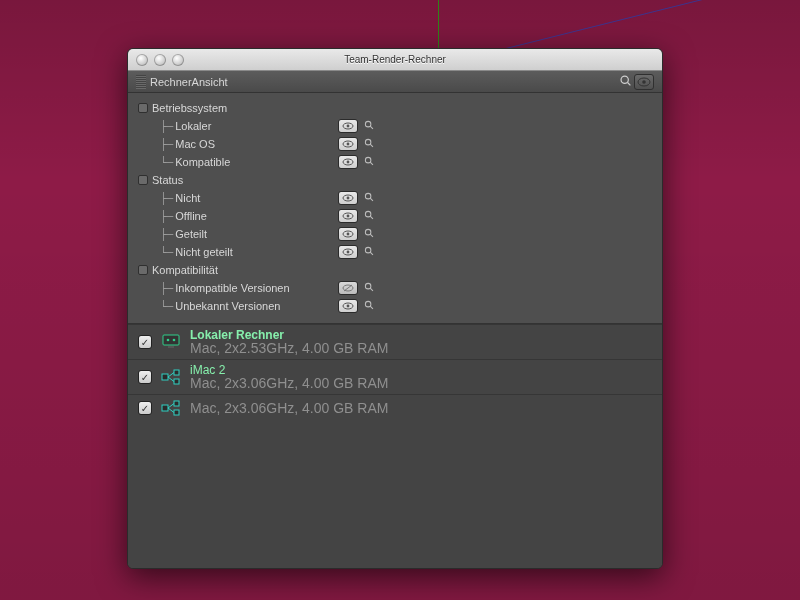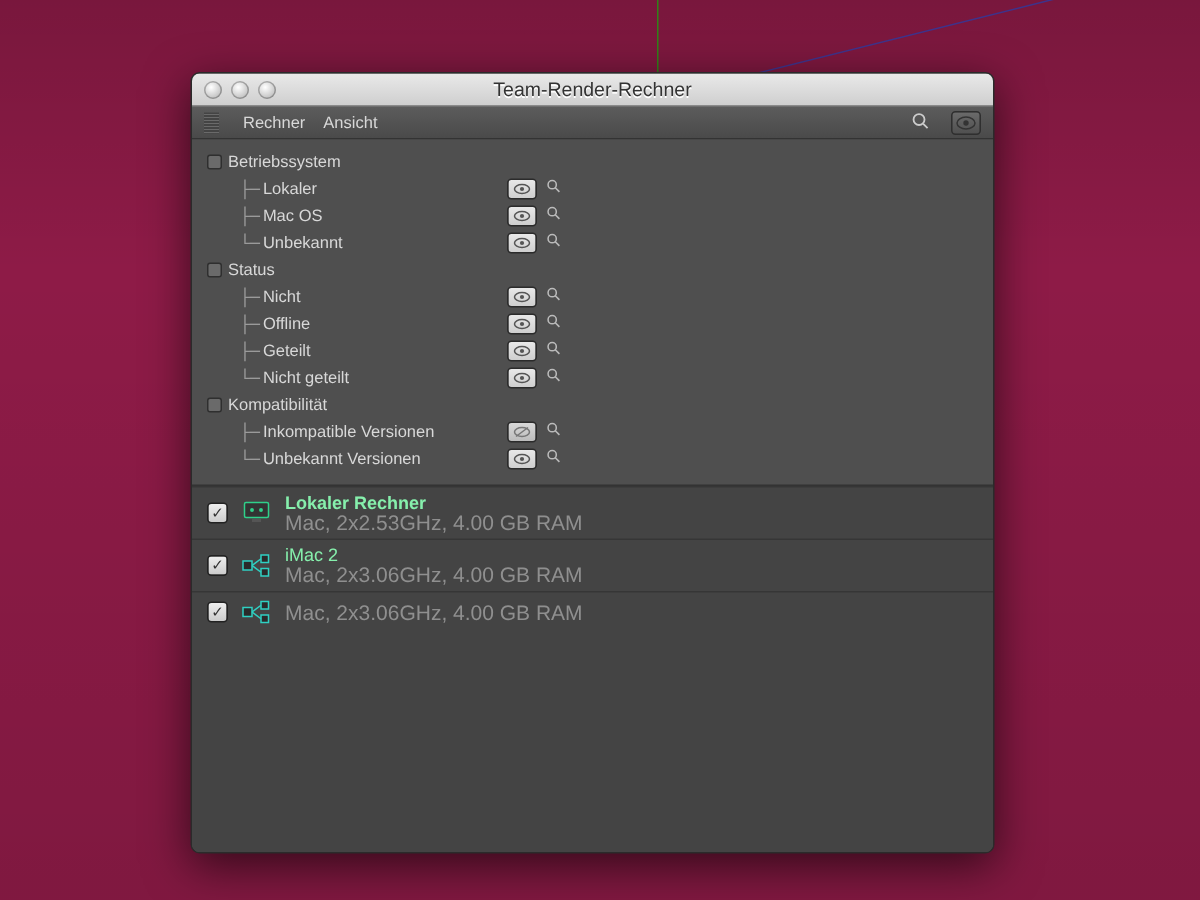--- a/index.html
+++ b/index.html
@@ -32,26 +32,26 @@
     background: linear-gradient(#e9e9e9,#cfcfcf);
     border-bottom: 1px solid #8a8a8a;
     display: flex; align-items: center;
     position: relative;
   }
   .traffic { display:flex; gap:6px; margin-left:8px;}
   .tl-btn { width:12px; height:12px; border-radius:50%;
     background: radial-gradient(circle at 40% 35%, #fff, #cfcfcf 55%, #a9a9a9);
     box-shadow: inset 0 0 0 1px rgba(0,0,0,0.25);}
   .title-text { position:absolute; left:0; right:0; text-align:center;
-    color:#333; font-size:13px; text-shadow:0 1px 0 #fff; pointer-events:none;}
+    color:#333; font-size:10px; text-shadow:0 1px 0 #fff; pointer-events:none;}
   .menubar {
     height: 22px;
     background: linear-gradient(#5c5c5c,#4a4a4a);
     border-bottom: 1px solid #333;
-    display:flex; align-items:center; gap:12px;
+    display:flex; align-items:center; 
     padding: 0 8px;
     color:#d8d8d8;
   }
   .grip { width:10px; height:14px;
     background: repeating-linear-gradient(0deg,#6a6a6a,#6a6a6a 1px,#444 1px,#444 2px);
     margin-right:4px;}
   .menubar .spacer { flex:1; }
   .menubar .tool {
     width:20px; height:16px; border:1px solid #2f2f2f; border-radius:3px;
     background:linear-gradient(#6a6a6a,#505050);
@@ -175,21 +175,21 @@
             </svg>
           </div>
         <span class="mag"><svg width="11" height="11" viewBox="0 0 16 16">
               <circle cx="6" cy="6" r="4" fill="none" stroke="#bbb" stroke-width="1.5"></circle>
               <line x1="9" y1="9" x2="13" y2="13" stroke="#bbb" stroke-width="1.5"></line>
             </svg></span>
       </div>
     </div>
     <div class="leaf" style="padding-left:22px;">
       <span class="tree-line">└─</span>
-      <span class="label">Unbekannt</span>
+      <span class="label">Kompatible</span>
       <div class="ctrls">
         <div class="eye-btn">
             <svg width="12" height="8" viewBox="0 0 12 8">
               <ellipse cx="6" cy="4" rx="5" ry="3" fill="none" stroke="#555" stroke-width="1"></ellipse>
               <circle cx="6" cy="4" r="1.4" fill="#555"></circle>
             </svg>
           </div>
         <span class="mag"><svg width="11" height="11" viewBox="0 0 16 16">
               <circle cx="6" cy="6" r="4" fill="none" stroke="#bbb" stroke-width="1.5"></circle>
               <line x1="9" y1="9" x2="13" y2="13" stroke="#bbb" stroke-width="1.5"></line>

